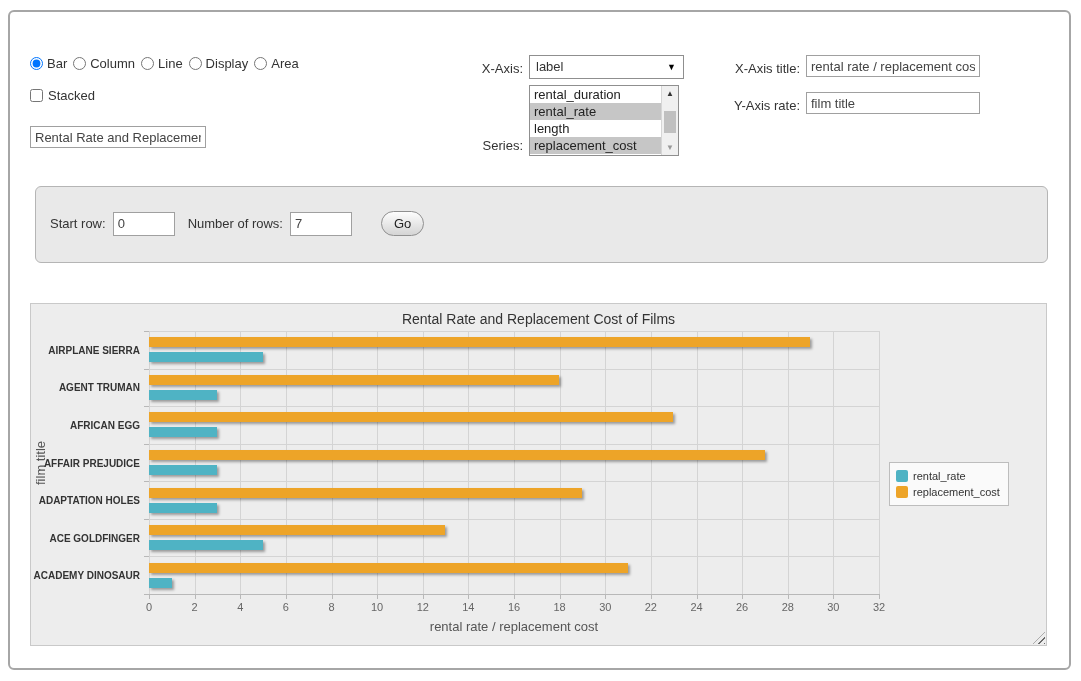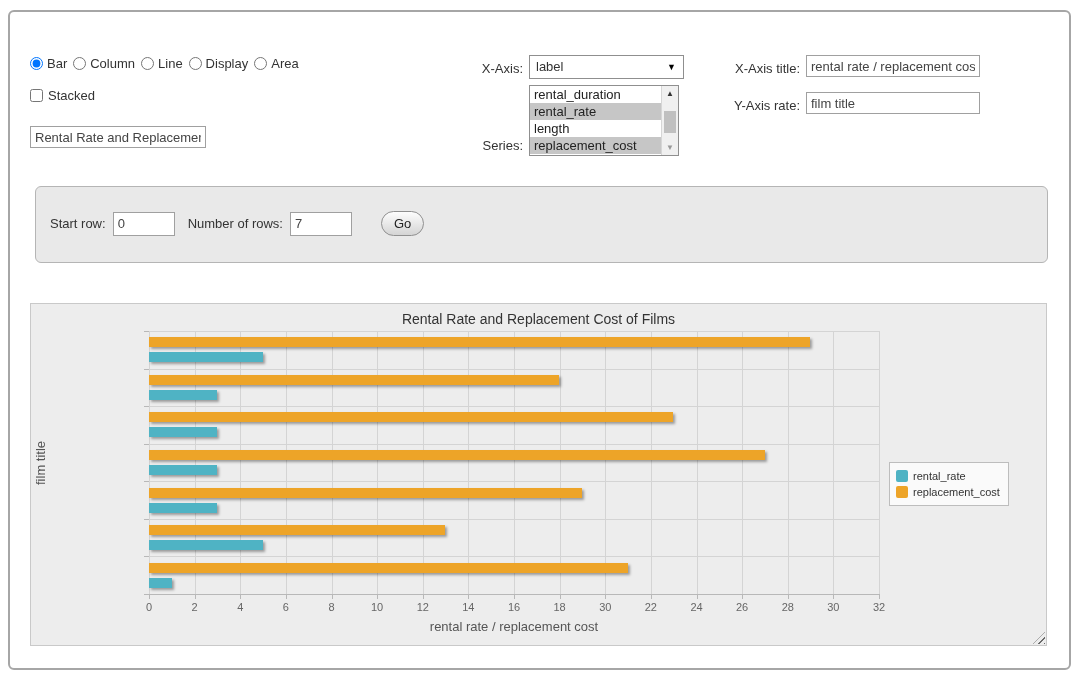--- a/index.html
+++ b/index.html
@@ -160,20 +160,29 @@
       <input type="text" value="0" style="">
       <span class="txt">Number of rows:</span>
       <input type="text" value="7" style="">
       <button class="go-btn">Go</button>
     </div>
   </div>
 
   <div class="chart-panel">
     <div class="chart-title">Rental Rate and Replacement Cost of Films</div>
     <div class="y-axis-title">film title</div>
+    <div class="y-labels">
+        <div class="cat" style="top: 7.14286%;">AIRPLANE SIERRA</div>
+        <div class="cat" style="top: 21.4286%;">AGENT TRUMAN</div>
+        <div class="cat" style="top: 35.7143%;">AFRICAN EGG</div>
+        <div class="cat" style="top: 50%;">AFFAIR PREJUDICE</div>
+        <div class="cat" style="top: 64.2857%;">ADAPTATION HOLES</div>
+        <div class="cat" style="top: 78.5714%;">ACE GOLDFINGER</div>
+        <div class="cat" style="top: 92.8571%;">ACADEMY DINOSAUR</div>
+      </div>
     <div class="y-ticks">
         <i style="top: 0%;"></i>
         <i style="top: 14.2857%;"></i>
         <i style="top: 28.5714%;"></i>
         <i style="top: 42.8571%;"></i>
         <i style="top: 57.1429%;"></i>
         <i style="top: 71.4286%;"></i>
         <i style="top: 85.7143%;"></i>
         <i style="top: 100%;"></i>
       </div>

